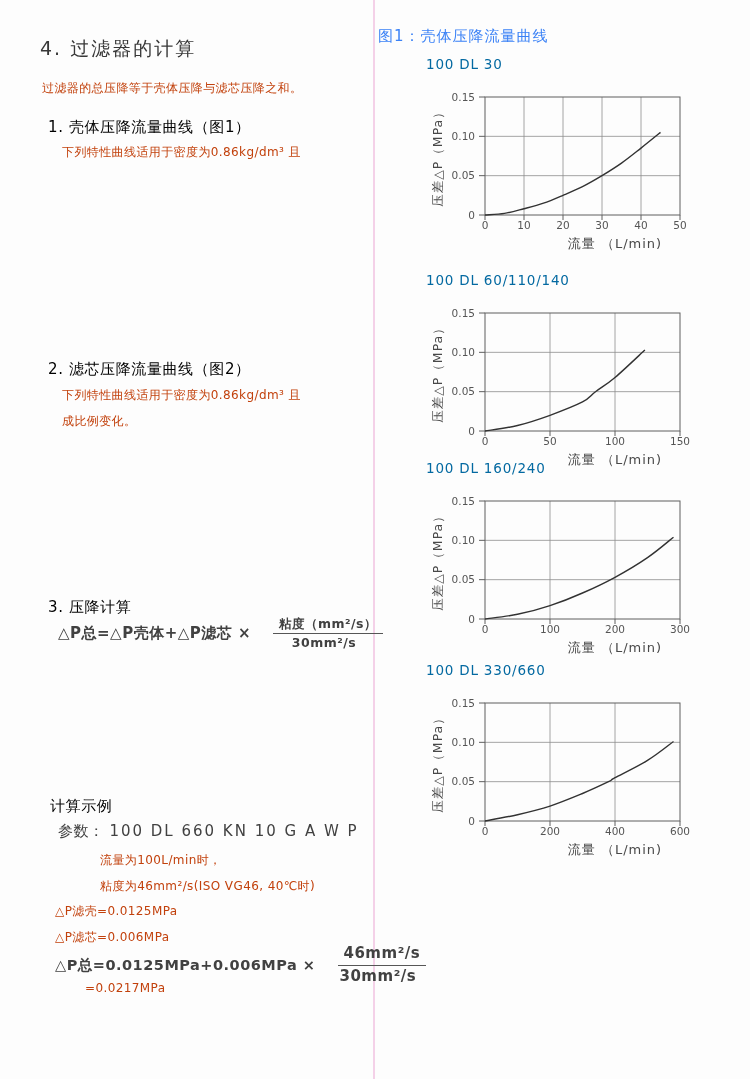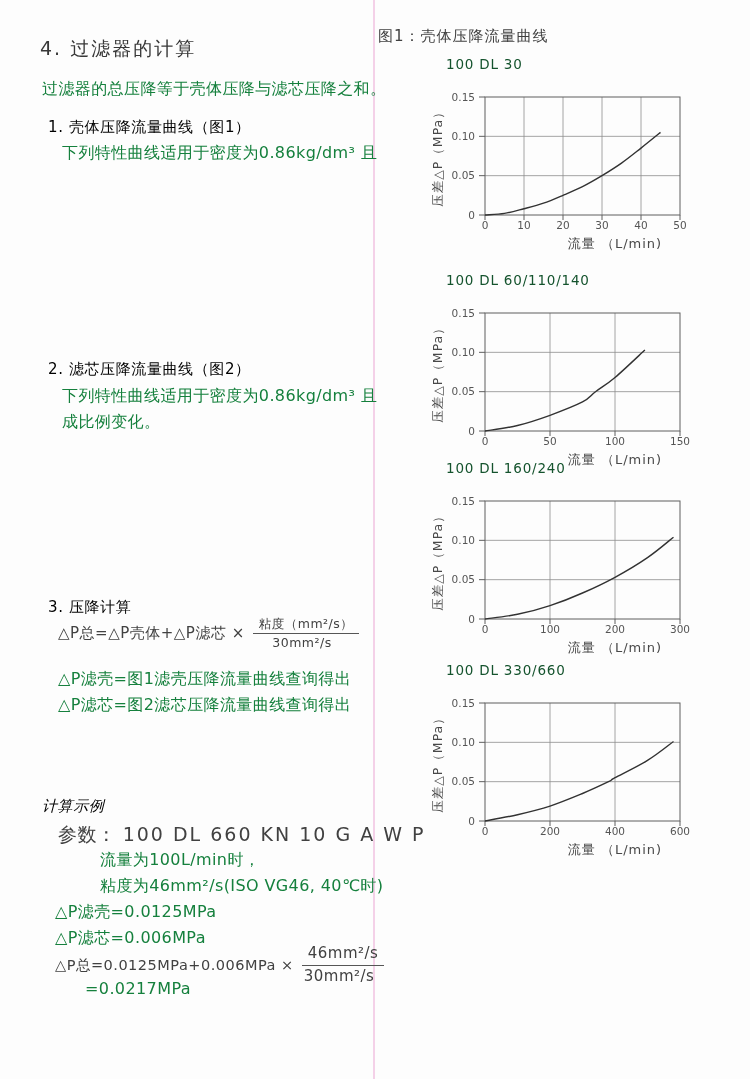--- a/index.html
+++ b/index.html
@@ -3,34 +3,34 @@
 <meta charset="utf-8">
 <style>
   html,body{margin:0;padding:0;background:#e9e9e9;}
   .page{
     position:relative;width:750px;height:1079px;background:#fdfdfd;
     font-family:"DejaVu Sans","Liberation Sans",sans-serif;
     color:#3d3d3d;overflow:hidden;margin:0 auto;
   }
   .abs{position:absolute;}
   .doc-title{font-size:19px;font-weight:500;letter-spacing:2px;color:#383838;}
-  .body-text{font-size:16px;letter-spacing:0.4px;line-height:25.5px;color:#15803d;}
+  .body-text{font-size:12px;letter-spacing:0.4px;line-height:25.5px;color:#c2410c;}
   .sec-heading{font-size:15px;letter-spacing:0.6px;color:#000000;}
-  .formula{display:flex;align-items:center;gap:0;font-size:15px;color:#414141;letter-spacing:0.5px;}
+  .formula{display:flex;align-items:center;gap:14px;font-size:15px;color:#414141;letter-spacing:0.5px;font-weight:bold;}
   .frac{display:inline-block;text-align:center;font-size:12.5px;line-height:1.3;color:#414141;}
   .frac .num{display:block;border-bottom:1.2px solid #565656;padding:0 6px 1px;margin-left:8px;}
   .frac .den{display:block;padding-top:1px;}
   .frac.small{font-size:15px;}
-  .param-row{font-size:19px;letter-spacing:0.4px;color:#414141;}
+  .param-row{font-size:15px;letter-spacing:0.4px;color:#414141;}
   .param-row .pv{letter-spacing:2px;}
   .fold-line{position:absolute;top:0;width:1.5px;height:1079px;background:#f2c9e4;opacity:0.85;}
-  .fig-title{font-size:15px;letter-spacing:1px;color:#404040;}
+  .fig-title{font-size:15px;letter-spacing:1px;color:#3b82f6;}
   #charts{position:absolute;left:378px;top:0;width:372px;height:1079px;}
   .chart-block{position:absolute;left:0;width:372px;height:202px;}
-  .chart-title{position:absolute;left:48px;top:0;font-size:13.5px;letter-spacing:0.8px;color:#14532d;margin-left:20px;}
+  .chart-title{position:absolute;left:48px;top:0;font-size:13.5px;letter-spacing:0.8px;color:#0369a1;}
   .chart-block svg{position:absolute;left:0;top:20px;}
 </style>
 </head>
 <body>
 
 <div class="page">
 
   <div class="fold-line" style="left:373px;"></div>
 
   <h1 class="abs doc-title" style="left:24px;top:20px;margin:16px;">4. 过滤器的计算</h1>
@@ -51,26 +51,22 @@
   <div class="abs sec-heading" style="left:48px;top:598px;">3. 压降计算</div>
 
   <div class="abs formula" style="left:58px;top:616px;">
     <span>△P总=△P壳体+△P滤芯 ×</span>
     <span class="frac">
       <span class="num">粘度（mm²/s）</span>
       <span class="den">30mm²/s</span>
     </span>
   </div>
 
-  <div class="abs body-text" style="left:58px;top:666px;line-height:26px;">
-    <div>△P滤壳=图1滤壳压降流量曲线查询得出</div>
-    <div>△P滤芯=图2滤芯压降流量曲线查询得出</div>
-  </div>
-
-  <div class="abs sec-heading" style="left:42px;top:797px;font-style:italic;">计算示例</div>
+
+  <div class="abs sec-heading" style="left:50px;top:797px;">计算示例</div>
 
   <div class="abs param-row" style="left:58px;top:822px;">
     <span>参数：</span>
     <span class="pv">100 DL 660 KN 10 G A W P</span>
   </div>
 
   <div class="abs body-text" style="left:100px;top:847px;line-height:26px;">
     <div>流量为100L/min时，</div>
     <div>粘度为46mm²/s(ISO VG46, 40℃时)</div>
   </div>

